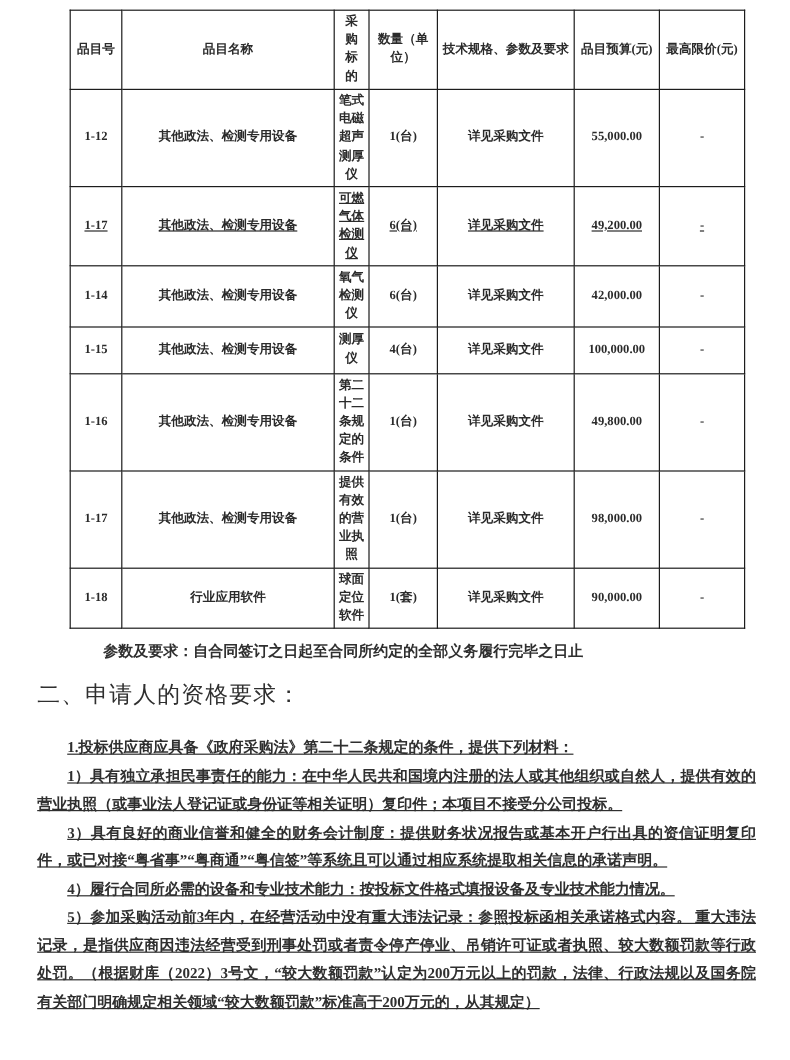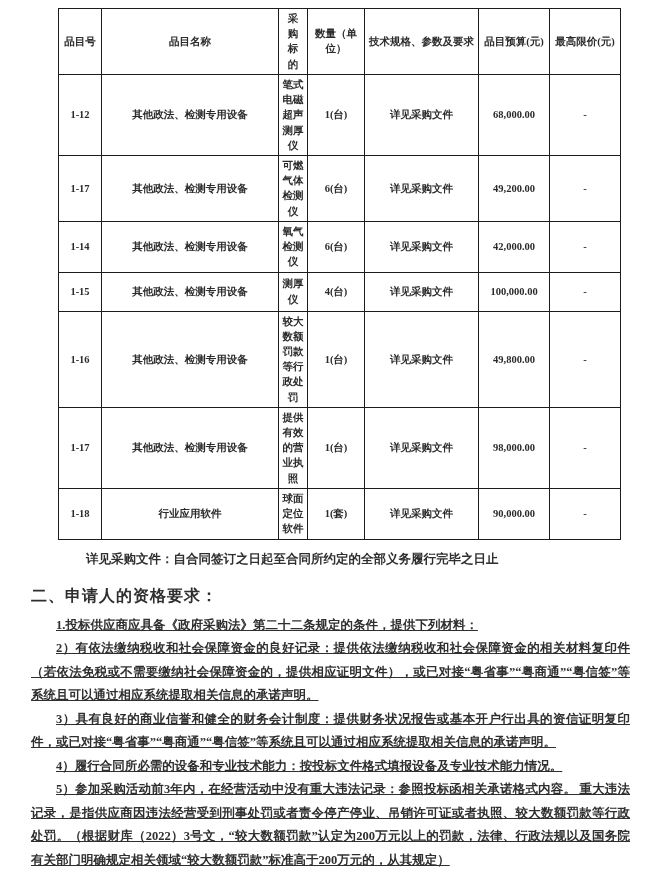--- a/index.html
+++ b/index.html
@@ -38,46 +38,46 @@
   col.c1 { width: 43px; }
   col.c2 { width: 177px; }
   col.c3 { width: 29px; }
   col.c4 { width: 57px; }
   col.c5 { width: 114px; }
   col.c6 { width: 71px; }
   col.c7 { width: 71px; }
 
   .hh  td, .hh  th { height: 64px; }
   .rh1 td { height: 63px; }
-  .rh2 td { height: 63px; }
+  .rh2 td { height: 63px; text-decoration: underline; }
   .rh3 td { height: 47px; }
   .rh4 td { height: 39px; }
   .rh5 td { height: 68px; }
   .rh6 td { height: 78px; }
   .rh7 td { height: 43px; }
 
   td.num { text-align: right; padding-right: 5px; }
   td.dash { text-align: right; padding-right: 9px; }
   .vstack { display: inline-block; width: 1.1em; word-break: break-all; }
 
   
   .note {
     font-size: 12.5px;
     line-height: 22px;
     margin-top: 8px;
     text-indent: 55px;
     text-align: left;
   }
   .note.first { margin-top: 14px; }
   h2.section {
-    font-size: 16px;
+    font-size: 19px;
     line-height: 20px;
     margin-top: 16px;
-    margin-bottom: 8px;
-    font-weight: 700;
+    margin-bottom: 22px;
+    font-weight: 400;
     letter-spacing: 1px;
   }
   .para {
     font-size: 12.5px;
     line-height: 23.5px;
     text-align: justify;
     text-indent: 25px;
     text-decoration: underline;
   }
 </style>
@@ -107,21 +107,21 @@
         <th>最高限价(元)</th>
       </tr>
     </thead>
     <tbody>
       <tr class="rh1">
         <td>1-12</td>
         <td>其他政法、检测专用设备</td>
         <td>笔式电磁超声测厚仪</td>
         <td>1(台)</td>
         <td>详见采购文件</td>
-        <td class="num">68,000.00</td>
+        <td class="num">55,000.00</td>
         <td class="dash">-</td>
       </tr>
       <tr class="rh2">
         <td>1-17</td>
         <td>其他政法、检测专用设备</td>
         <td>可燃气体检测仪</td>
         <td>6(台)</td>
         <td>详见采购文件</td>
         <td class="num">49,200.00</td>
         <td class="dash">-</td>
@@ -140,21 +140,21 @@
         <td>其他政法、检测专用设备</td>
         <td>测厚仪</td>
         <td>4(台)</td>
         <td>详见采购文件</td>
         <td class="num">100,000.00</td>
         <td class="dash">-</td>
       </tr>
       <tr class="rh5">
         <td>1-16</td>
         <td>其他政法、检测专用设备</td>
-        <td>较大数额罚款等行政处罚</td>
+        <td>第二十二条规定的条件</td>
         <td>1(台)</td>
         <td>详见采购文件</td>
         <td class="num">49,800.00</td>
         <td class="dash">-</td>
       </tr>
       <tr class="rh6">
         <td>1-17</td>
         <td>其他政法、检测专用设备</td>
         <td>提供有效的营业执照</td>
         <td>1(台)</td>
@@ -167,23 +167,23 @@
         <td>行业应用软件</td>
         <td>球面定位软件</td>
         <td>1(套)</td>
         <td>详见采购文件</td>
         <td class="num">90,000.00</td>
         <td class="dash">-</td>
       </tr>
     </tbody>
   </table>
 
-  <p class="note">详见采购文件：自合同签订之日起至合同所约定的全部义务履行完毕之日止</p>
+  <p class="note">参数及要求：自合同签订之日起至合同所约定的全部义务履行完毕之日止</p>
 
   <h2 class="section">二、申请人的资格要求：</h2>
 
   <p class="para">1.投标供应商应具备《政府采购法》第二十二条规定的条件，提供下列材料：</p>
-  <p class="para">2）有依法缴纳税收和社会保障资金的良好记录：提供依法缴纳税收和社会保障资金的相关材料复印件（若依法免税或不需要缴纳社会保障资金的，提供相应证明文件），或已对接“粤省事”“粤商通”“粤信签”等系统且可以通过相应系统提取相关信息的承诺声明。</p>
+  <p class="para">1）具有独立承担民事责任的能力：在中华人民共和国境内注册的法人或其他组织或自然人，提供有效的营业执照（或事业法人登记证或身份证等相关证明）复印件；本项目不接受分公司投标。</p>
   <p class="para">3）具有良好的商业信誉和健全的财务会计制度：提供财务状况报告或基本开户行出具的资信证明复印件，或已对接“粤省事”“粤商通”“粤信签”等系统且可以通过相应系统提取相关信息的承诺声明。</p>
   <p class="para">4）履行合同所必需的设备和专业技术能力：按投标文件格式填报设备及专业技术能力情况。</p>
   <p class="para">5）参加采购活动前3年内，在经营活动中没有重大违法记录：参照投标函相关承诺格式内容。 重大违法记录，是指供应商因违法经营受到刑事处罚或者责令停产停业、吊销许可证或者执照、较大数额罚款等行政处罚。（根据财库（2022）3号文，“较大数额罚款”认定为200万元以上的罚款，法律、行政法规以及国务院有关部门明确规定相关领域“较大数额罚款”标准高于200万元的，从其规定）</p>
 
 </div>
 
 </body></html>

